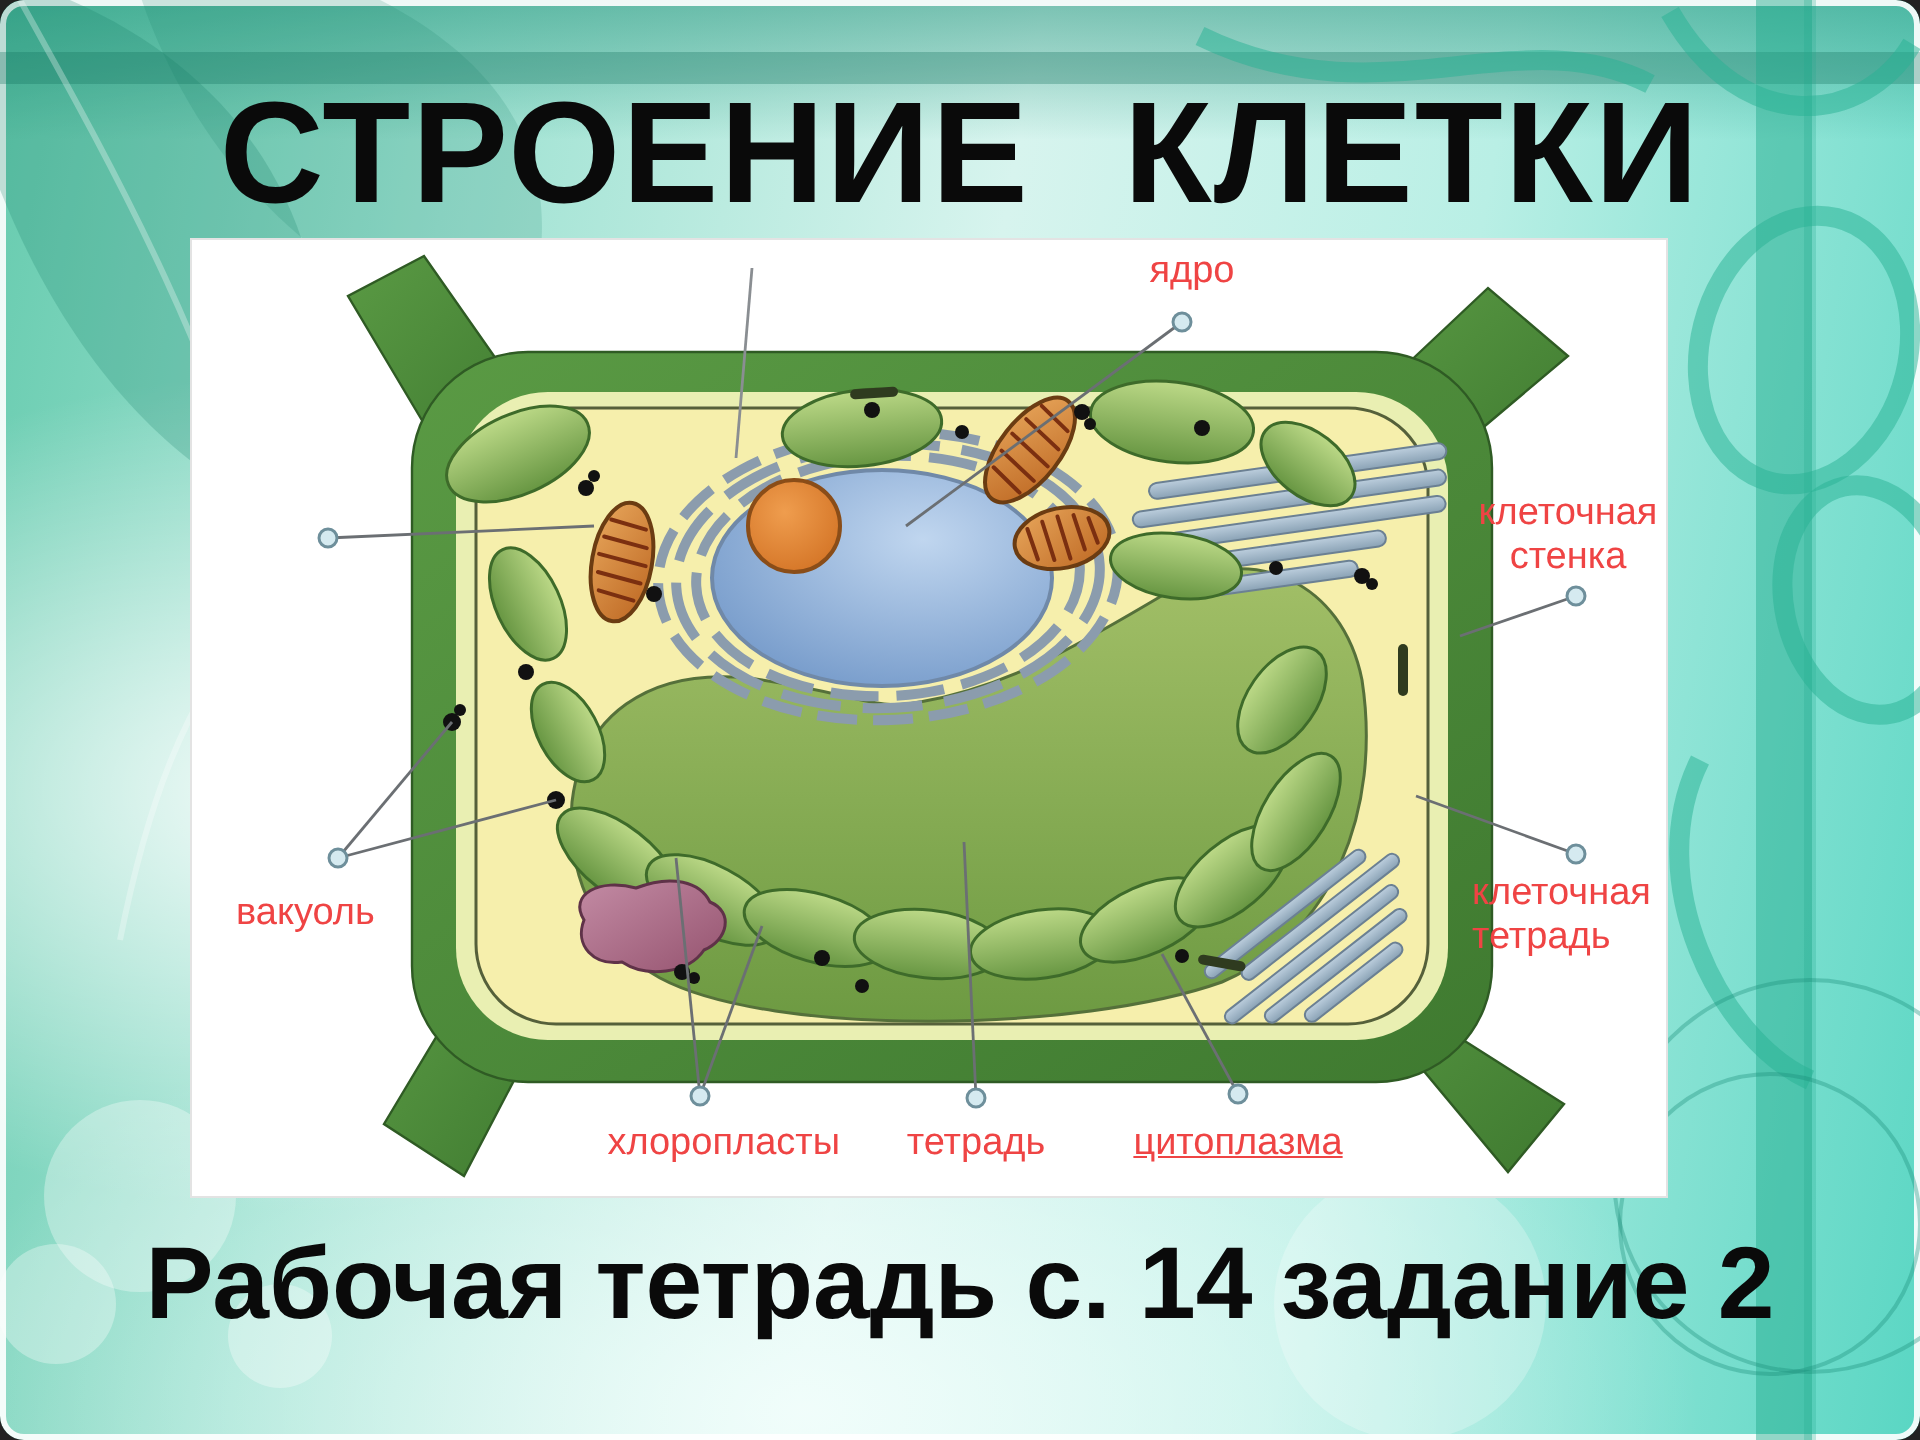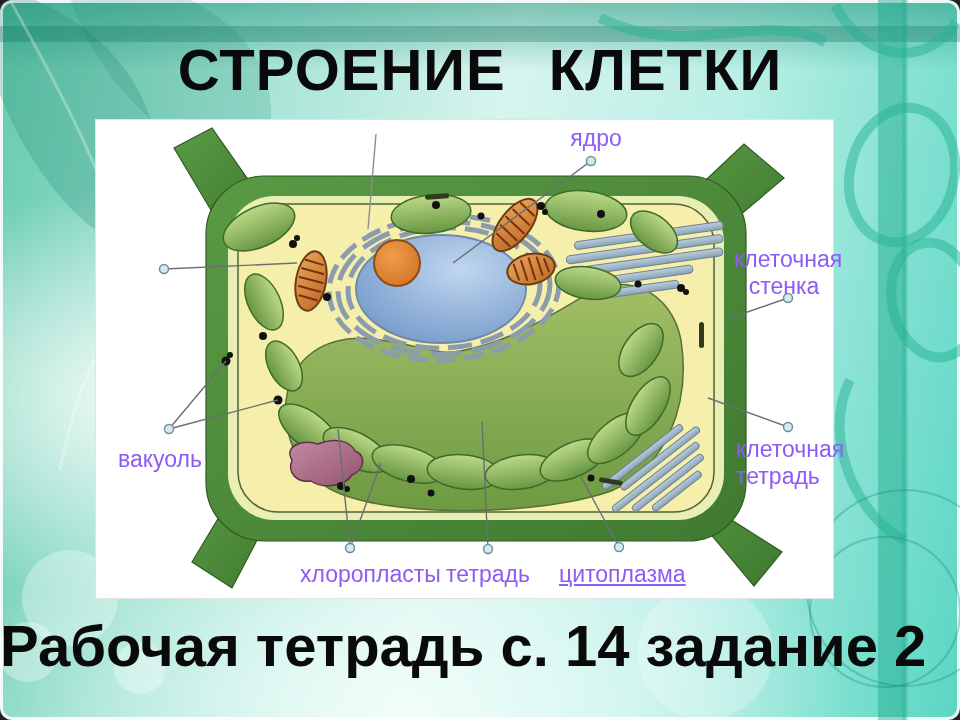--- a/index.html
+++ b/index.html
@@ -9,32 +9,32 @@
     background:
       linear-gradient(180deg, rgba(26,142,117,.50) 0px, rgba(26,142,117,.28) 34px, rgba(26,142,117,0) 70px),
       radial-gradient(ellipse 480px 300px at 16% 55%, rgba(255,255,255,.9), rgba(255,255,255,0) 70%),
       radial-gradient(ellipse 620px 320px at 42% 98%, rgba(245,255,253,.85), rgba(255,255,255,0) 72%),
       linear-gradient(100deg,#66cbae 0%,#9fe2d2 22%,#d7f4ee 48%,#b9efe5 70%,#59d6c3 100%);
     border-radius:12px;box-shadow:inset 0 0 0 3px rgba(255,255,255,.9);
   }
   .decor{position:absolute;inset:0;}
   .title{
     position:absolute;top:36px;left:0;right:0;text-align:center;
-    font-size:58px;font-weight:bold;color:#0a0a0a;letter-spacing:1px;word-spacing:26px;
+    font-size:72px;font-weight:bold;color:#0a0a0a;letter-spacing:1px;word-spacing:26px;
   }
   .caption{
-    position:absolute;top:612px;left:0;right:0;
-    font-size:58px;font-weight:bold;color:#0a0a0a;
+    position:absolute;top:612px;left:0;right:0;text-align:center;
+    font-size:51px;font-weight:bold;color:#0a0a0a;
   }
   .panel{
     position:absolute;left:95px;top:119px;width:737px;height:478px;
     background:#ffffff;border:1px solid #e3e3e3;box-sizing:content-box;
   }
   .panel svg{position:absolute;left:0;top:0;}
-  .lbl{position:absolute;font-size:23px;color:#8b5cf6;line-height:1.18;white-space:nowrap;}
+  .lbl{position:absolute;font-size:19px;color:#ef4444;line-height:1.18;white-space:nowrap;}
   .lbl .bold{font-weight:normal;}
   .ctr{text-align:center;}
 </style>
 </head>
 <body>
 
 <div class="stage">
 
   <svg class="decor" width="960" height="720" viewBox="0 0 960 720">
     <rect x="0" y="26" width="960" height="16" fill="rgba(18,108,88,0.30)"></rect>

